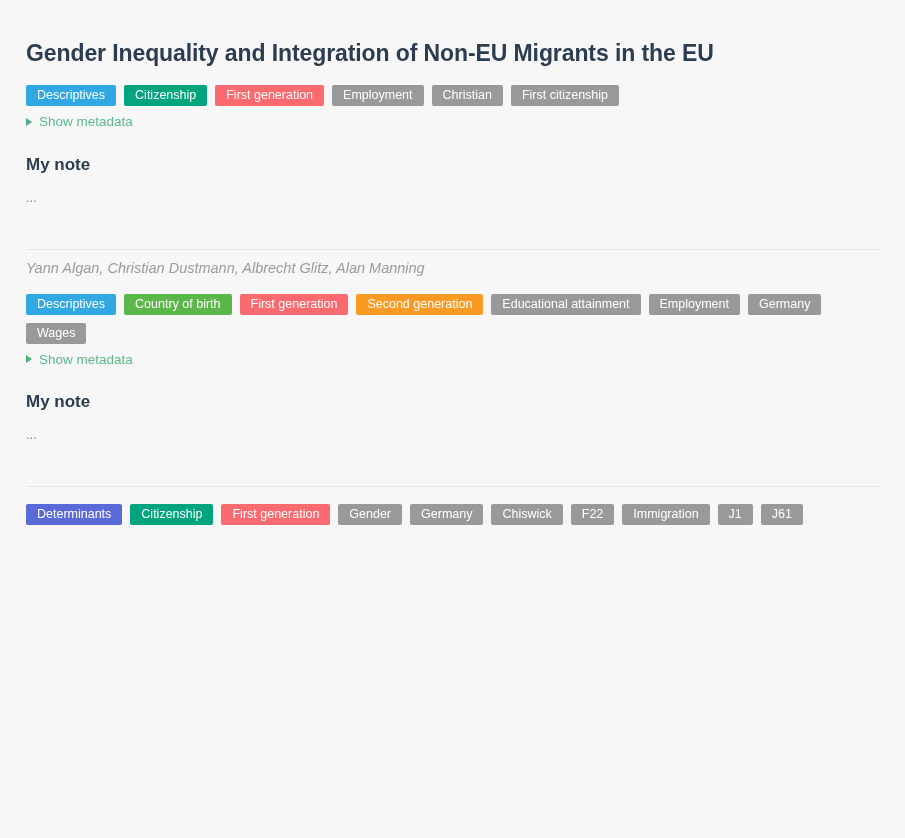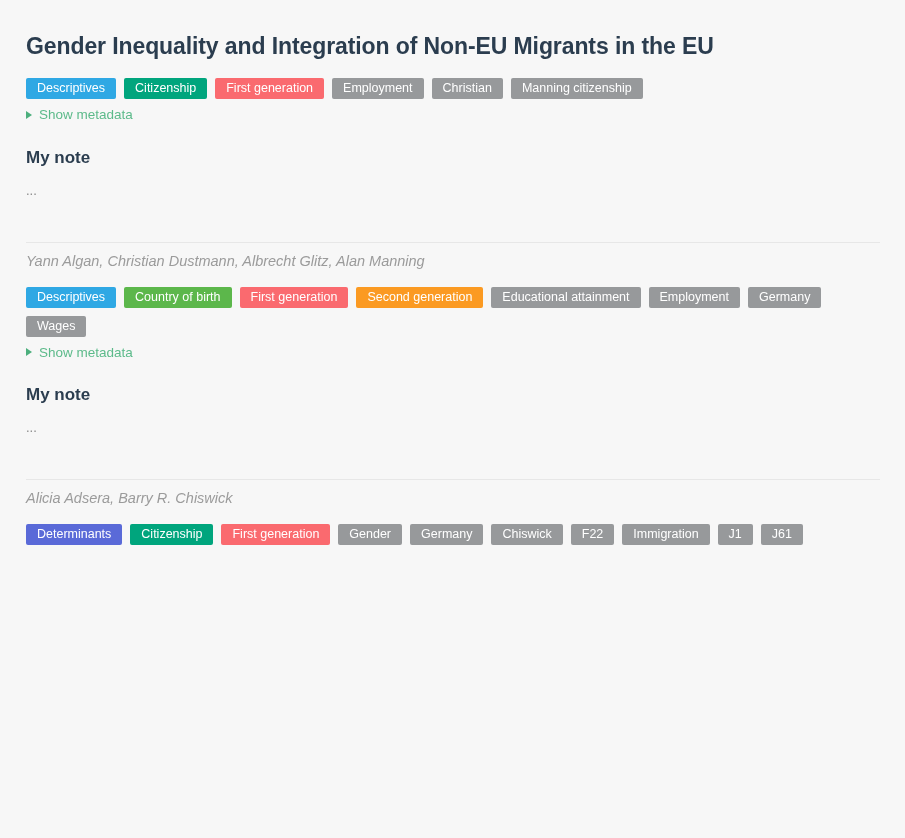--- a/index.html
+++ b/index.html
@@ -12,21 +12,21 @@
     height: 838px;
     overflow: hidden;
   }
   body {
     font-family: "Liberation Sans", sans-serif;
     -webkit-font-smoothing: antialiased;
   }
 
   .page {
     width: 905px;
-    padding: 9px 26px;
+    padding: 16px 26px;
   }
 
   .entry {
     padding-top: 22px;
   }
   .entry + .entry { padding-top: 0; }
 
   .entry-inner { padding-bottom: 10px; }
 
   .entry-title {
@@ -125,21 +125,21 @@
   <div id="entries-root">
   <div class="entry">
     <div class="entry-inner">
       <h2 class="entry-title">Gender Inequality and Integration of Non-EU Migrants in the EU</h2>
       <div class="tag-row">
             <span class="tag c-blue">Descriptives</span>
             <span class="tag c-teal">Citizenship</span>
             <span class="tag c-red">First generation</span>
             <span class="tag c-gray">Employment</span>
             <span class="tag c-gray">Christian</span>
-            <span class="tag c-gray">Manning citizenship</span>
+            <span class="tag c-gray">First citizenship</span>
           </div>
       <div class="show-meta">
         <span class="caret"></span>
         <span class="label">Show metadata</span>
       </div>
       <h3 class="note-heading">My note</h3>
       <p class="note-body">...</p>
     </div>
     <hr class="divider">
   </div>
@@ -162,21 +162,20 @@
         <span class="label">Show metadata</span>
       </div>
       <h3 class="note-heading">My note</h3>
       <p class="note-body">...</p>
     </div>
     <hr class="divider">
   </div>
 
   <div class="entry">
     <div class="entry-inner">
-      <p class="entry-authors">Alicia Adsera, Barry R. Chiswick</p>
       <div class="tag-row">
             <span class="tag c-indigo">Determinants</span>
             <span class="tag c-teal">Citizenship</span>
             <span class="tag c-red">First generation</span>
             <span class="tag c-gray">Gender</span>
             <span class="tag c-gray">Germany</span>
             <span class="tag c-gray">Chiswick</span>
             <span class="tag c-gray">F22</span>
             <span class="tag c-gray">Immigration</span>
             <span class="tag c-gray">J1</span>

